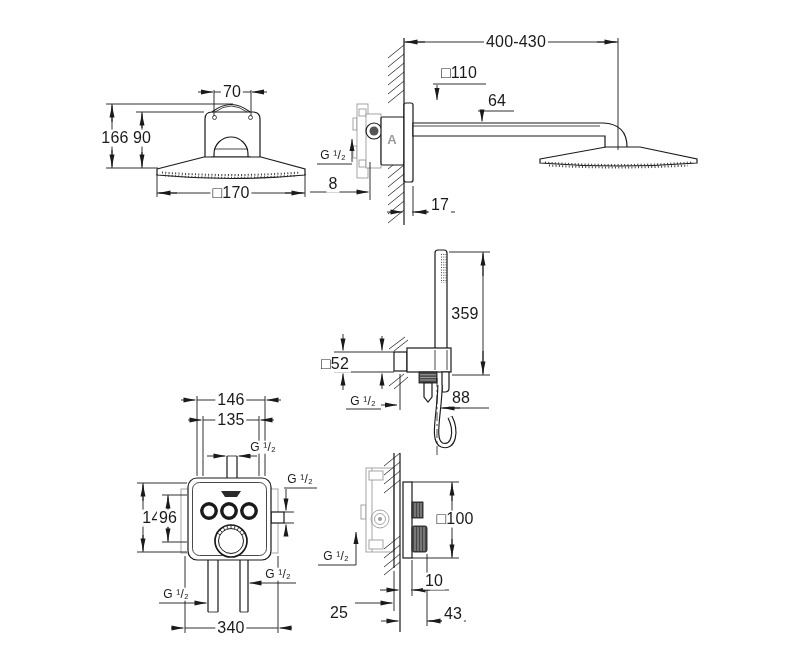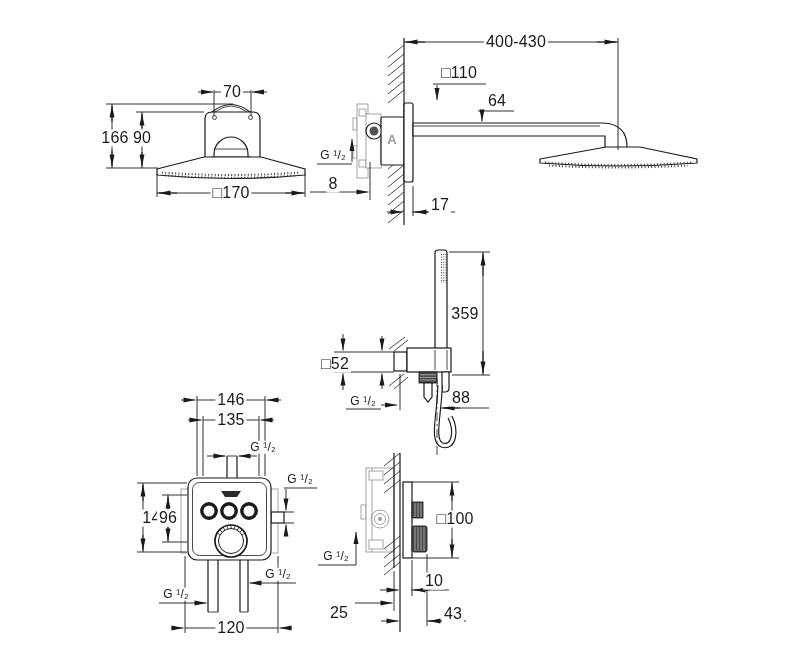--- a/index.html
+++ b/index.html
@@ -261,21 +261,21 @@
 <div class="lbl" style="left:461px;top:398px">88</div>
 
 <div class="lbl" style="left:231px;top:400px">146</div>
 <div class="lbl" style="left:231px;top:420px">135</div>
 <div class="lbl g" style="left:263px;top:447px">G ¹/₂</div>
 <div class="lbl g" style="left:300px;top:479px">G ¹/₂</div>
 <div class="lbl" style="left:156px;top:518px">145</div>
 <div class="lbl" style="left:168px;top:518px">96</div>
 <div class="lbl g" style="left:176px;top:594px">G ¹/₂</div>
 <div class="lbl g" style="left:278px;top:574px">G ¹/₂</div>
-<div class="lbl" style="left:231px;top:628px">120</div>
+<div class="lbl" style="left:231px;top:628px">340</div>
 
 <div class="lbl" style="left:455px;top:519px">□100</div>
 <div class="lbl g" style="left:336px;top:556px">G ¹/₂</div>
 <div class="lbl" style="left:434px;top:581px">10</div>
 <div class="lbl" style="left:339px;top:613px">25</div>
 <div class="lbl" style="left:453px;top:614px">43</div>
 
 </div>
 
 </body></html>

